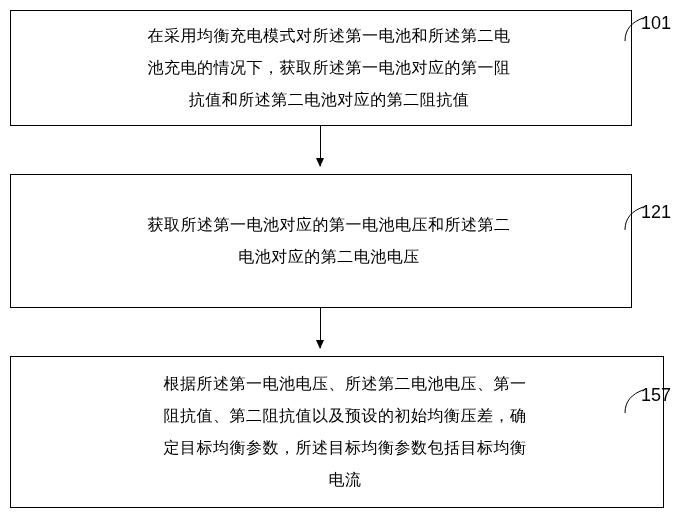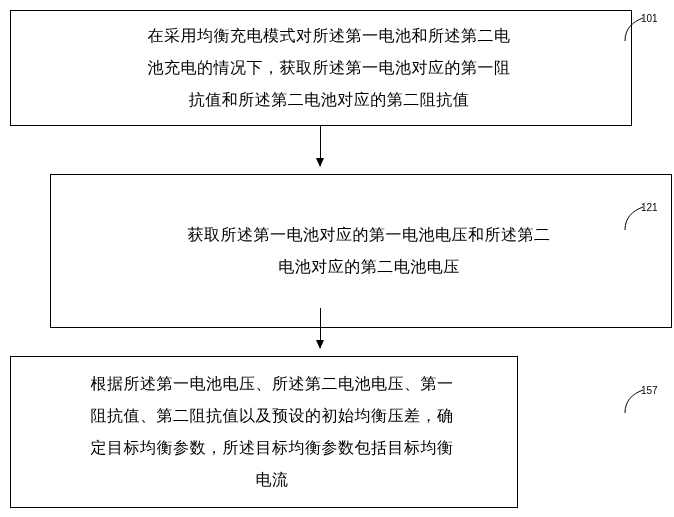--- a/index.html
+++ b/index.html
@@ -32,22 +32,22 @@
     line-height: 32px;
     color: #000000;
     text-align: center;
     padding: 0 18px;
     letter-spacing: 0.5px;
     white-space: pre-line;
     font-family: "Liberation Sans", sans-serif;
   }
   
   #box-101 { left: 10px;  top: 10px;  width: 622px; height: 116px; }
-  #box-102 { left: 10px;  top: 174px; width: 622px; height: 154px; margin-left: 40px; }
-  #box-103 { left: 10px;  top: 356px; width: 508px; height: 152px; }
+  #box-102 { left: 10px;  top: 174px; width: 622px; height: 134px; }
+  #box-103 { left: 10px;  top: 356px; width: 654px; height: 152px; }
 
   
   .arrow {
     position: absolute;
     left: 320px;
     width: 1px;
     background: #000000;
   }
   #arrow-1 { top: 126px; height: 40px; }
   #arrow-2 { top: 308px; height: 40px; }
@@ -59,21 +59,21 @@
     width: 0;
     height: 0;
     border-left: 4.5px solid transparent;
     border-right: 4.5px solid transparent;
     border-top: 9px solid #000000;
   }
 
   
   .callout {
     position: absolute;
-    font-size: 10px;
+    font-size: 18px;
     color: #000000;
     font-family: "Liberation Sans", sans-serif;
     white-space: nowrap;
   }
   #callout-101 { left: 641px; top: 13px; }
   #callout-102 { left: 641px; top: 202px; }
   #callout-103 { left: 641px; top: 385px; }
 
   .leader {
     position: absolute;

